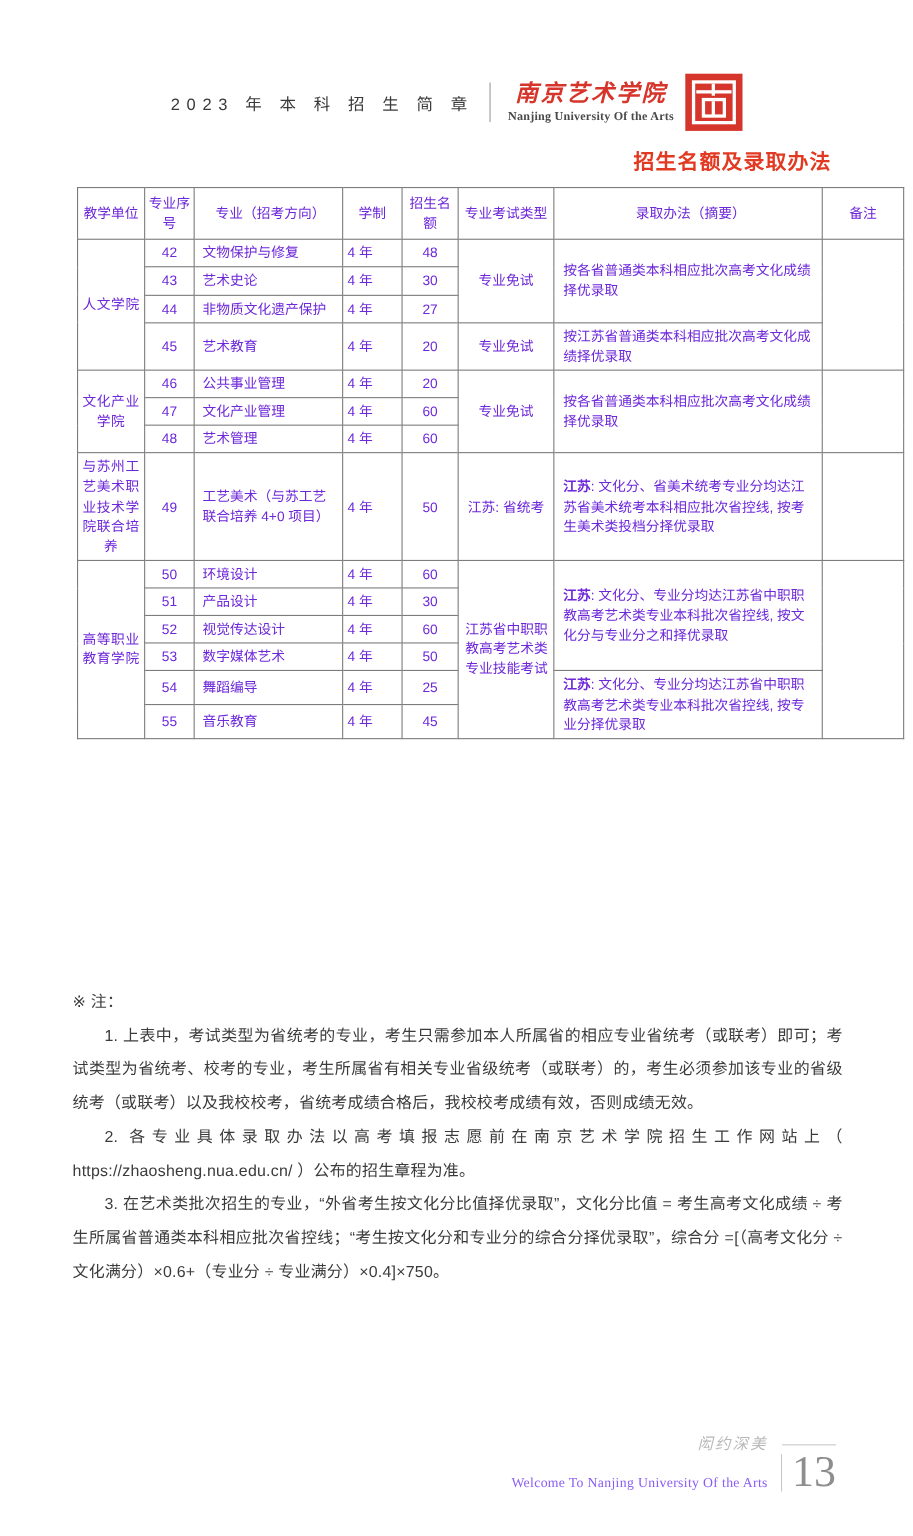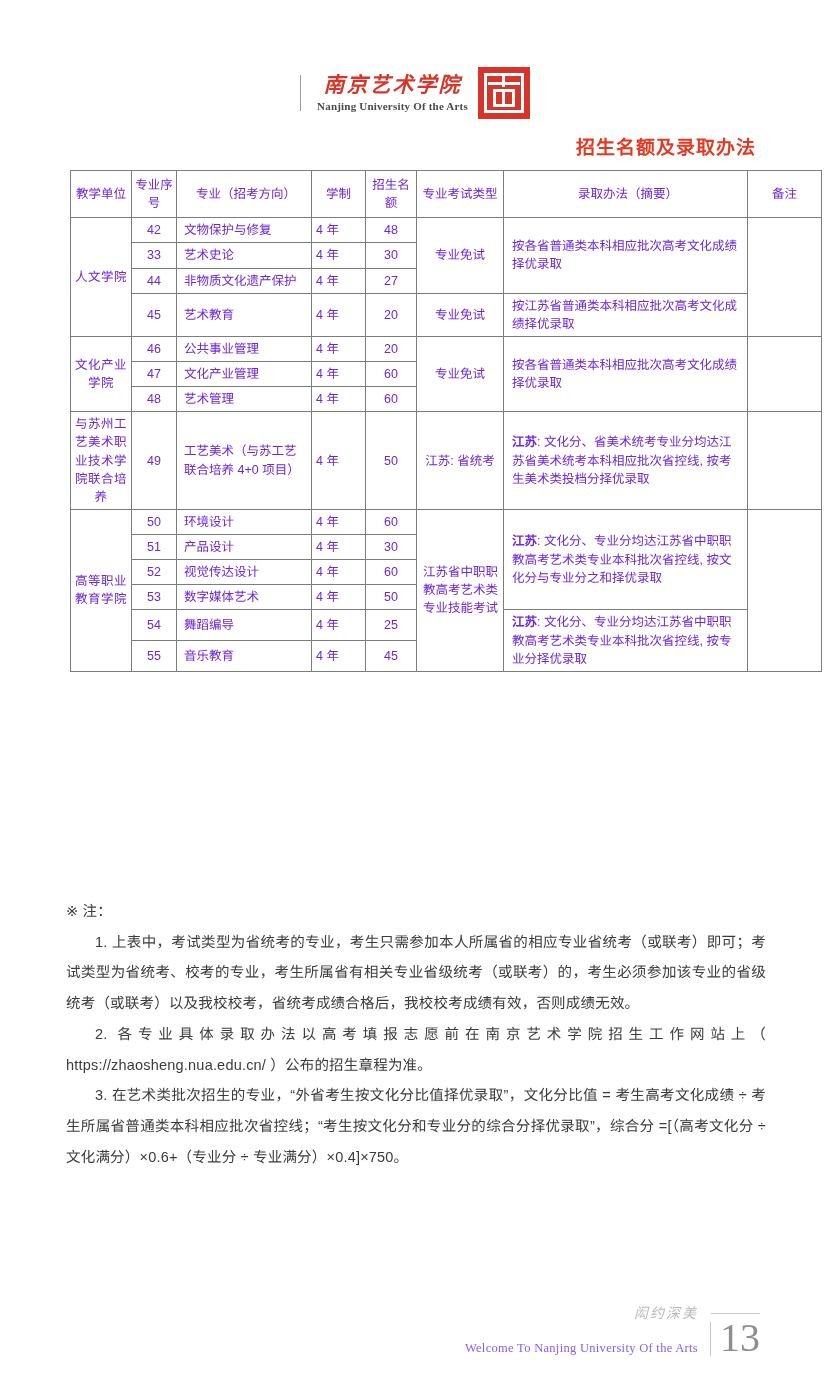--- a/index.html
+++ b/index.html
@@ -247,20 +247,21 @@
     padding-left: 9px;
     border-top: 1px solid #c9c9c9;
     padding-top: 4px;
   }
 </style>
 </head>
 <body>
 
 <div class="page-header">
   <div class="header-inner">
+    <div class="header-title">2023 年 本 科 招 生 简 章</div>
     <div class="header-rule"></div>
     <div class="brand-block">
       <div class="brand-cn">南京艺术学院</div>
       <div class="brand-en">Nanjing University Of the Arts</div>
     </div>
     <div class="brand-logo">
       <div class="lg-inner"></div>
       <div class="lg-bar-h"></div>
       <div class="lg-bar-v"></div>
       <div class="lg-box"></div>
@@ -290,21 +291,21 @@
           <td class="c-unit unit-cell" rowspan="4">人文学院</td>
           <td class="c-no">42</td>
           <td class="c-major">文物保护与修复</td>
           <td class="c-length">4 年</td>
           <td class="c-quota">48</td>
           <td class="c-exam exam-cell" rowspan="3">专业免试</td>
           <td class="c-method method-cell" rowspan="3">按各省普通类本科相应批次高考文化成绩择优录取</td>
           <td class="c-remark" rowspan="4"></td>
         </tr>
         <tr>
-          <td class="c-no">33</td>
+          <td class="c-no">43</td>
           <td class="c-major">艺术史论</td>
           <td class="c-length">4 年</td>
           <td class="c-quota">30</td>
         </tr>
         <tr>
           <td class="c-no">44</td>
           <td class="c-major">非物质文化遗产保护</td>
           <td class="c-length">4 年</td>
           <td class="c-quota">27</td>
         </tr>

